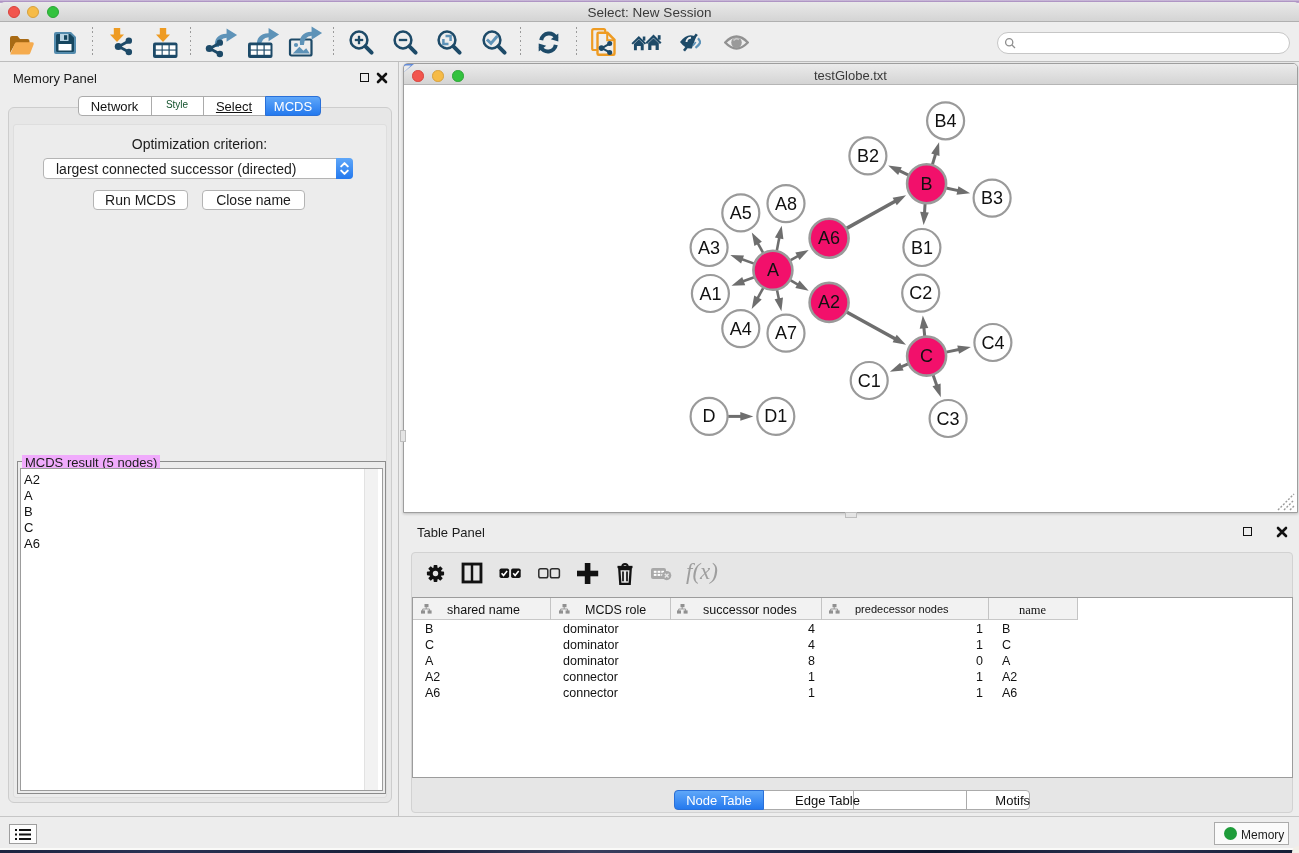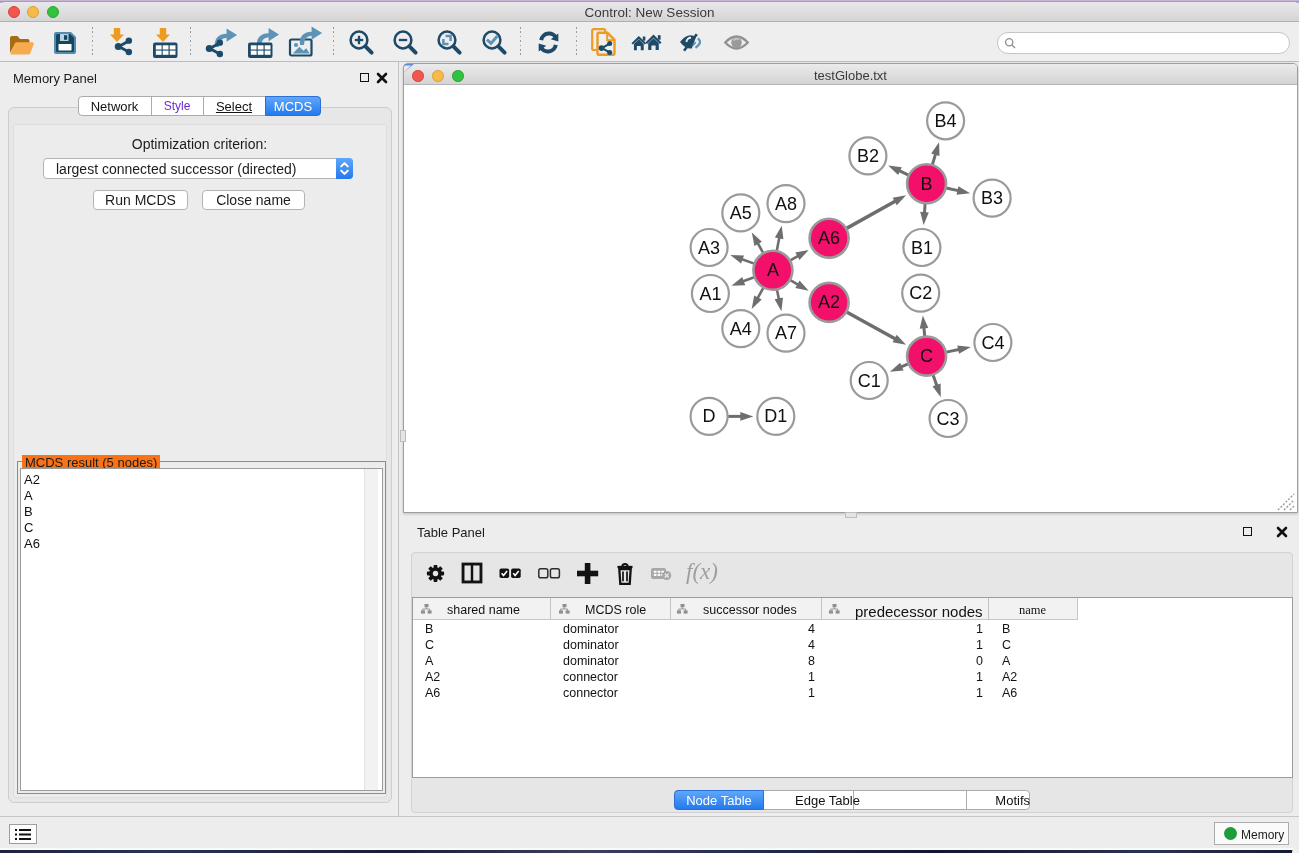--- a/index.html
+++ b/index.html
@@ -9,21 +9,21 @@
 </style>
 </head>
 <body>
 
 <div class="abs" style="left:0;top:0;width:1299px;height:3px;background:linear-gradient(#d3c6e0,#ab90c1 55%,#c3aed3);"></div>
 
 <div class="abs" style="left:0;top:2px;width:1299px;height:20px;background:linear-gradient(#e9e9e9,#d4d4d4);border-bottom:1px solid #b0b0b0;border-radius:5px 5px 0 0;"></div>
 <div class="abs" style="left:8px;top:6px;width:12px;height:12px;border-radius:50%;background:#f2564e;border:0.5px solid #d8423c;"></div>
 <div class="abs" style="left:27px;top:6px;width:12px;height:12px;border-radius:50%;background:#f6bb47;border:0.5px solid #d7a03c;"></div>
 <div class="abs" style="left:47px;top:6px;width:12px;height:12px;border-radius:50%;background:#33c23e;border:0.5px solid #2aa535;"></div>
-<div class="abs" style="left:0;top:4.5px;width:1299px;text-align:center;font-size:13.5px;color:#3a3a3a;">Control: New Session</div>
+<div class="abs" style="left:0;top:4.5px;width:1299px;text-align:center;font-size:13.5px;color:#3a3a3a;">Select: New Session</div>
 
 <div class="abs" style="left:0;top:22px;width:1299px;height:40px;background:#eeeeee;border-bottom:1px solid #bdbdbd;"></div>
 <svg class="abs" style="left:7px;top:32px;" width="28" height="24" viewBox="0 0 28 24">
     <path d="M3 21 L3 6 Q3 4 5 4 L10.5 4 L13 7 L20.5 7 Q22.5 7 22.5 9 L22.5 12 L8 12 Z" fill="#a86a14"></path>
 <path d="M3.2 22.5 L7.8 11.5 Q8.3 10.3 9.8 10.3 L25.3 10.3 Q27.3 10.3 26.7 12.2 L23.2 21.2 Q22.7 22.5 21.2 22.5 Z" fill="#f5ab4e"></path>
   </svg>
 <svg class="abs" style="left:52px;top:30px;" width="26" height="26" viewBox="0 0 26 26">
     <path d="M2 4 Q2 2 4 2 L19 2 L24 7 L24 22 Q24 24 22 24 L4 24 Q2 24 2 22 Z" fill="#538bad"></path>
 <path d="M4 5.5 Q4 4 5.5 4 L18.2 4 L22 7.8 L22 20.5 Q22 22 20.5 22 L5.5 22 Q4 22 4 20.5 Z" fill="#16465f"></path>
 <rect x="8" y="4" width="8.5" height="7" fill="#b8d3e2"></rect>
@@ -178,37 +178,37 @@
   </svg>
 
 <div class="abs" style="left:8px;top:107px;width:384px;height:696px;background:#e7e7e7;border:1px solid #cdcdcd;border-radius:6px;"></div>
 <div class="abs" style="left:13px;top:124px;width:374px;height:674px;background:#ececec;border:1px solid #dedede;border-radius:3px;"></div>
 
 <div class="abs" style="left:78px;top:96px;width:243px;height:20px;background:#fff;border:1px solid #ababab;border-radius:4px;"></div>
 <div class="abs" style="left:151px;top:96px;width:1px;height:20px;background:#ababab;"></div>
 <div class="abs" style="left:203px;top:96px;width:1px;height:20px;background:#ababab;"></div>
 <div class="abs" style="left:265px;top:96px;width:56px;height:20px;background:linear-gradient(#5fa7f9,#2479ee);border:1px solid #2a70d8;border-radius:0 4px 4px 0;"></div>
 <div class="abs" style="left:78px;top:99px;width:73px;height:14px;text-align:center;font-size:13px;color:#111;">Network</div>
-<div class="abs" style="left:151px;top:99px;width:52px;height:14px;text-align:center;font-size:12px;color:#6d28d9;">Style</div>
+<div class="abs" style="left:151px;top:99px;width:52px;height:14px;text-align:center;font-size:10px;color:#14532d;">Style</div>
 <div class="abs" style="left:203px;top:99px;width:62px;height:14px;text-align:center;font-size:13px;color:#111;text-decoration:underline;">Select</div>
 <div class="abs" style="left:265px;top:99px;width:56px;height:14px;text-align:center;font-size:13px;color:#fff;">MCDS</div>
 
 <div class="abs" style="left:0;top:136px;width:399px;text-align:center;font-size:14px;color:#1c1c1c;">Optimization criterion:</div>
 <div class="abs" style="left:43px;top:158px;width:310px;height:21px;background:#fff;border:1px solid #b4b4b4;border-radius:4px;"></div>
 <div class="abs" style="left:336px;top:158px;width:17px;height:21px;background:linear-gradient(#5fa7f9,#2479ee);border-radius:0 4px 4px 0;"></div>
 <svg class="abs" style="left:337px;top:160px;" width="15" height="17" viewBox="0 0 15 17">
     <path d="M4.2 6.4 L7.5 3.1 L10.8 6.4" fill="none" stroke="#fff" stroke-width="2" stroke-linecap="round" stroke-linejoin="round"></path>
     <path d="M4.2 10.6 L7.5 13.9 L10.8 10.6" fill="none" stroke="#fff" stroke-width="2" stroke-linecap="round" stroke-linejoin="round"></path>
   </svg>
 <div class="abs" style="left:56px;top:161px;font-size:14px;color:#1c1c1c;">largest connected successor (directed)</div>
 <div class="abs" style="left:93px;top:190px;width:95px;height:20px;background:#fff;border:1px solid #b4b4b4;border-radius:4px;text-align:center;font-size:14px;color:#1c1c1c;line-height:18px;">Run MCDS</div>
 <div class="abs" style="left:202px;top:190px;width:103px;height:20px;background:#fff;border:1px solid #b4b4b4;border-radius:4px;text-align:center;font-size:14px;color:#1c1c1c;line-height:18px;">Close name</div>
 
 <div class="abs" style="left:17px;top:461px;width:369px;height:333px;border:1px solid #8c8c8c;"></div>
-<div class="abs" style="left:22px;top:455px;background:#f97316;padding:0 3px;font-size:13px;color:#1c1c1c;">MCDS result (5 nodes)</div>
+<div class="abs" style="left:22px;top:455px;background:#f0abfc;padding:0 3px;font-size:13px;color:#1c1c1c;">MCDS result (5 nodes)</div>
 <div class="abs" style="left:20px;top:468px;width:363px;height:323px;background:#fff;border:1px solid #9c9c9c;"></div>
 <div class="abs" style="left:364px;top:469px;width:14px;height:321px;background:#f2f2f2;border-left:1px solid #e2e2e2;"></div>
 <div class="abs" style="left:24px;top:472px;font-size:13px;color:#111;line-height:16px;">A2<br>A<br>B<br>C<br>A6</div>
 
 <div class="abs" style="left:403px;top:63px;width:895px;height:450px;background:#fff;border:1px solid #9e9e9e;border-radius:5px 5px 0 0;box-shadow:0 1px 3px rgba(0,0,0,0.2);"></div>
 <div class="abs" style="left:404px;top:64px;width:893px;height:21px;background:linear-gradient(#ebebeb,#d4d4d4);border-bottom:1px solid #b5b5b5;border-radius:4px 4px 0 0;"></div>
 <svg class="abs" style="left:404px;top:64px;" width="10" height="8" viewBox="0 0 10 8">
     <path d="M0 8 L0 2 Q0 0 2 0 L10 0 L0 8 Z" fill="#4a7ad6" opacity="0.85"></path>
     <path d="M0 8 L0 3 Q0 1.4 1.8 1.4 L7 1.4 Z" fill="#ebebeb"></path>
   </svg>
@@ -403,21 +403,21 @@
   </svg>
 <div class="abs" style="left:703px;top:603px;font-size:12.5px;color:#121212;">successor nodes</div>
 <svg class="abs" style="left:829px;top:604px;" width="11" height="10" viewBox="0 0 11 10">
     <g fill="#909090">
       <rect x="3.5" y="0" width="4" height="3.2"></rect>
       <rect x="0" y="6.4" width="4" height="3.2"></rect>
       <rect x="6.6" y="6.4" width="4" height="3.2"></rect>
       <path d="M5.2 3 L5.2 5 L1.7 5 L1.7 7 M5.2 5 L8.6 5 L8.6 7" fill="none" stroke="#909090" stroke-width="0.9"></path>
     </g>
   </svg>
-<div class="abs" style="left:855px;top:603px;font-size:15px;color:#121212;">predecessor nodes</div>
+<div class="abs" style="left:855px;top:603px;font-size:11px;color:#121212;">predecessor nodes</div>
 <div class="abs" style="left:988px;top:603px;width:89px;text-align:center;font-size:12.5px;color:#121212;font-family:Liberation Serif, serif;">name</div>
 <div class="abs" style="left:425px;top:622px;font-size:12.5px;color:#121212;">B</div>
 <div class="abs" style="left:563px;top:622px;font-size:12.5px;color:#121212;">dominator</div>
 <div class="abs" style="left:740px;top:622px;width:75px;text-align:right;font-size:12.5px;color:#121212;">4</div>
 <div class="abs" style="left:910px;top:622px;width:73px;text-align:right;font-size:12.5px;color:#121212;">1</div>
 <div class="abs" style="left:1002px;top:622px;font-size:12.5px;color:#121212;">B</div>
 <div class="abs" style="left:425px;top:638px;font-size:12.5px;color:#121212;">C</div>
 <div class="abs" style="left:563px;top:638px;font-size:12.5px;color:#121212;">dominator</div>
 <div class="abs" style="left:740px;top:638px;width:75px;text-align:right;font-size:12.5px;color:#121212;">4</div>
 <div class="abs" style="left:910px;top:638px;width:73px;text-align:right;font-size:12.5px;color:#121212;">1</div>

